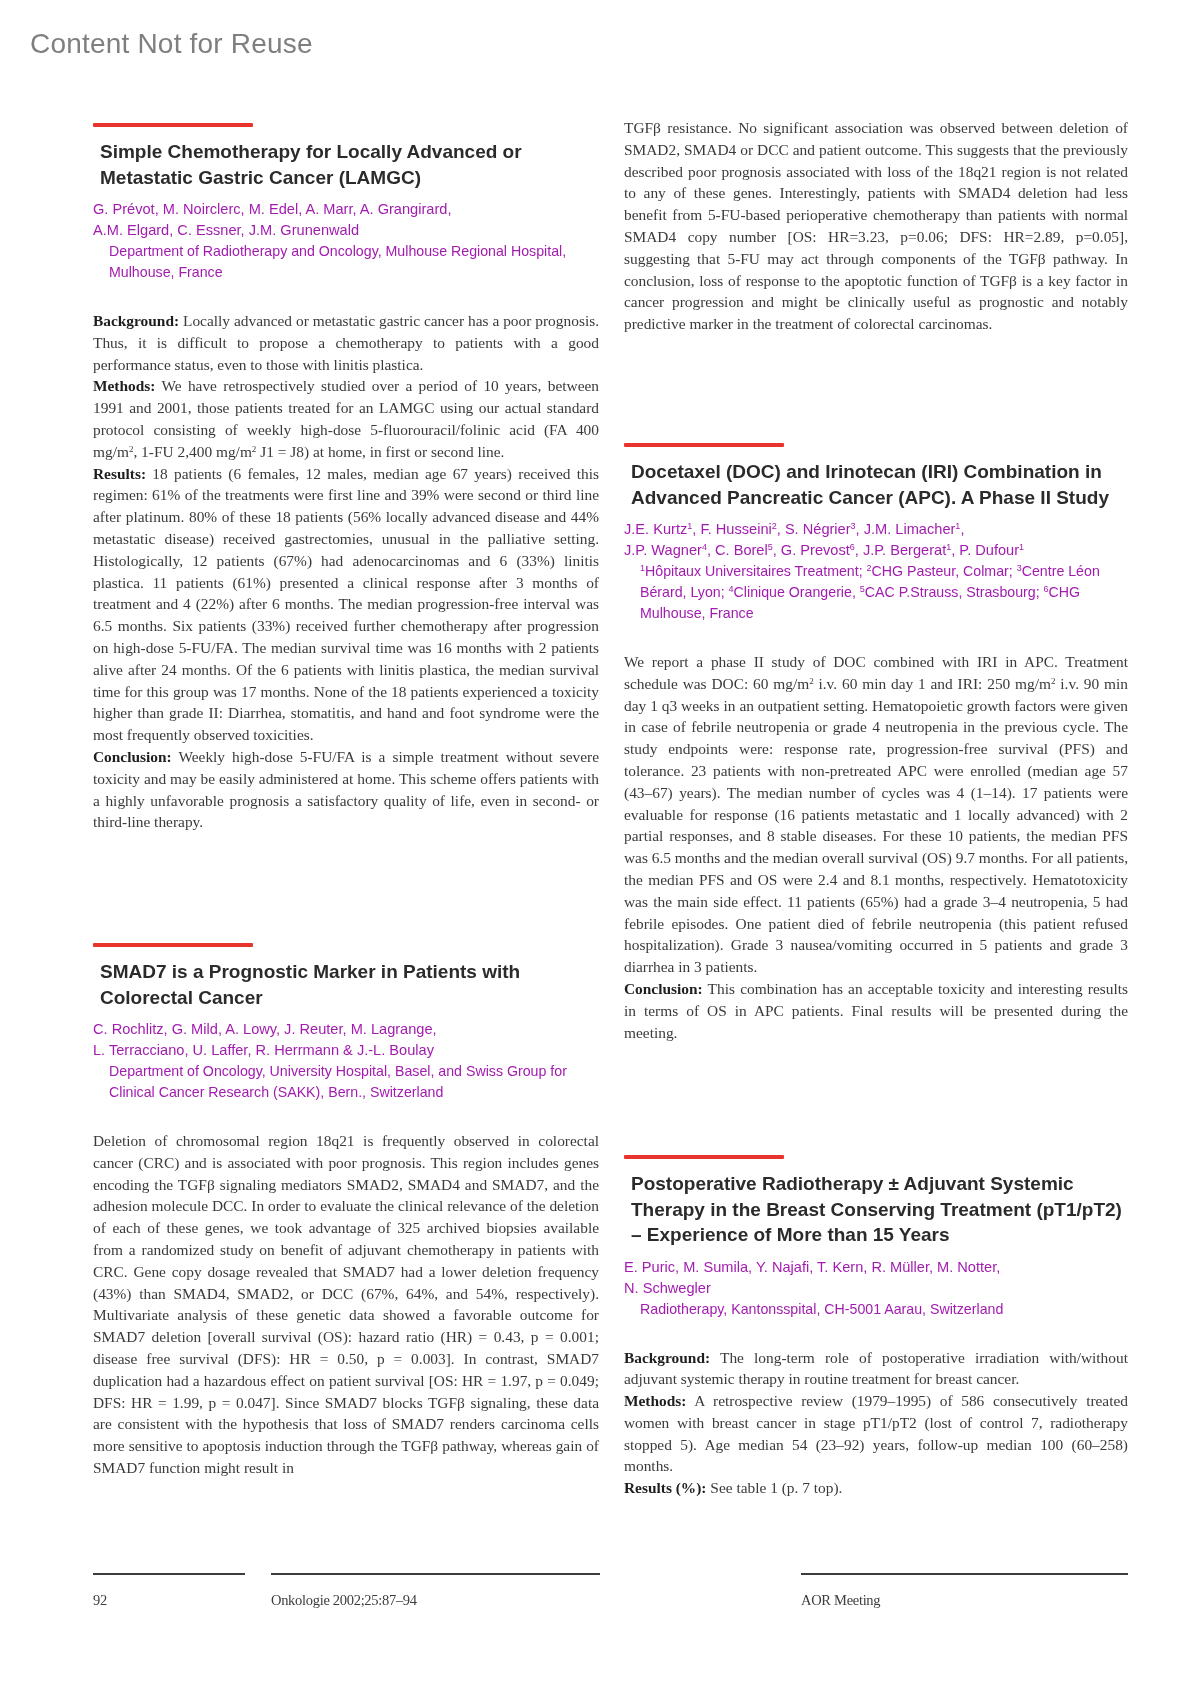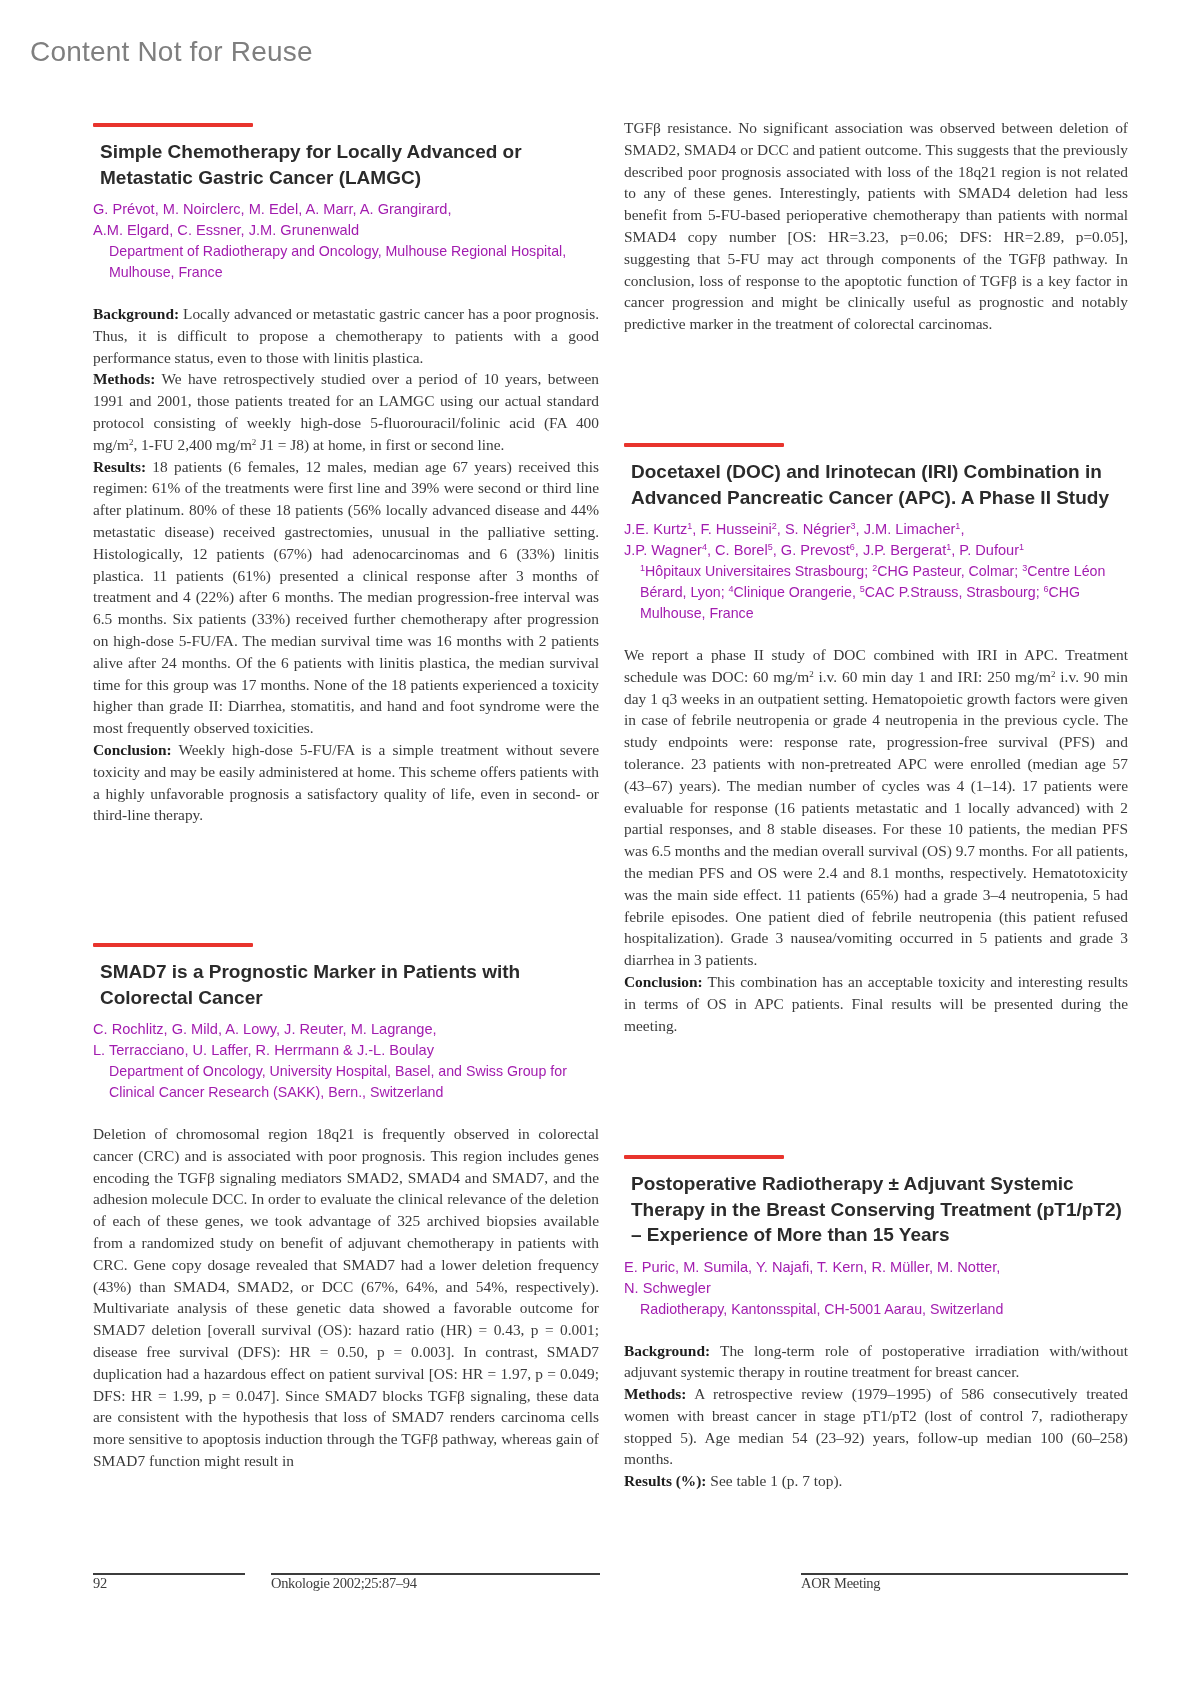--- a/index.html
+++ b/index.html
@@ -1,48 +1,48 @@
 <!DOCTYPE html>
 <html><head>
 <meta charset="utf-8">
 <style>
   html, body { margin: 0; padding: 0; background: #ffffff; }
   body { width: 1200px; height: 1696px; position: relative; overflow: hidden; }
   .watermark {
-    position: absolute; left: 30px; top: 36px;
+    position: absolute; left: 30px; top: 28px;
     font-family: "Liberation Sans", sans-serif; font-size: 28px; color: #7f7f7f;
     letter-spacing: 0.2px;
   }
   .col { position: absolute; top: 0; }
   .col-left { left: 93px; width: 506px; }
   .col-right { left: 624px; width: 504px; }
 
   .article { position: absolute; left: 0; width: 100%; }
   .redbar { width: 160px; height: 4px; background: #e8342d; border-radius: 1px; margin-bottom: 12px; }
   .title {
     font-family: "Liberation Sans", sans-serif; font-weight: bold; font-size: 19px;
     line-height: 25.5px; color: #2b2b2b; margin: 0 0 9px 7px;
   }
   .authors, .affil {
     font-family: "Liberation Sans", sans-serif; font-size: 14.6px; line-height: 21px; color: #a21caf;
   }
   .affil { font-size: 14.2px; margin-left: 16px; }
   .authors sup, .affil sup { font-size: 9px; vertical-align: 5px; line-height: 0; }
   .body {
     font-family: "Liberation Serif", serif; font-size: 15.4px; line-height: 21.8px; color: #3a3a3a;
-    text-align: justify; hyphens: auto; margin-top: 20px;
+    text-align: justify; hyphens: auto; margin-top: 27px;
   }
   .body p { margin: 0; }
   .body b { color: #1e1e1e; }
   .body sup { font-size: 9px; vertical-align: 5px; line-height: 0; }
 
   .footer { position: absolute; top: 1573px; left: 0; width: 1200px; height: 40px; }
   .footer .rule { position: absolute; top: 0; height: 2px; background: #3c3c3c; }
   .footer .ftxt {
-    position: absolute; top: 2px; font-family: "Liberation Serif", serif;
+    position: absolute; top: 19px; font-family: "Liberation Serif", serif;
     font-size: 14.5px; color: #3c3c3c; letter-spacing: -0.3px;
   }
 </style>
 </head>
 <body>
 
 <div class="watermark">Content Not for Reuse</div>
 
 <div class="col col-left">
 
@@ -82,21 +82,21 @@
   <div class="article" style="top:117px;">
     <div class="body" style="margin-top:0;">
       <p>TGFβ resistance. No significant association was observed between deletion of SMAD2, SMAD4 or DCC and patient outcome. This suggests that the previously described poor prognosis associated with loss of the 18q21 region is not related to any of these genes. Interestingly, patients with SMAD4 deletion had less benefit from 5-FU-based perioperative chemotherapy than patients with normal SMAD4 copy number [OS: HR=3.23, p=0.06; DFS: HR=2.89, p=0.05], suggesting that 5-FU may act through components of the TGFβ pathway. In conclusion, loss of response to the apoptotic function of TGFβ is a key factor in cancer progression and might be clinically useful as prognostic and notably predictive marker in the treatment of colorectal carcinomas.</p>
     </div>
   </div>
 
   <div class="article" style="top:443px;">
     <div class="redbar"></div>
     <h2 class="title">Docetaxel (DOC) and Irinotecan (IRI) Combination in Advanced Pancreatic Cancer (APC). A Phase II Study</h2>
     <div class="authors" id="doc-authors"><span>J.E. Kurtz</span><sup>1</sup><span>, </span><span>F. Husseini</span><sup>2</sup><span>, </span><span>S. Négrier</span><sup>3</sup><span>, </span><span>J.M. Limacher</span><sup>1</sup><span>, </span><br><span>J.P. Wagner</span><sup>4</sup><span>, </span><span>C. Borel</span><sup>5</sup><span>, </span><span>G. Prevost</span><sup>6</sup><span>, </span><span>J.P. Bergerat</span><sup>1</sup><span>, </span><span>P. Dufour</span><sup>1</sup><span></span></div>
-    <div class="affil" id="doc-affils"><sup>1</sup><span>Hôpitaux Universitaires Strasbourg; </span><sup>2</sup><span>CHG Pasteur, Colmar; </span><sup>3</sup><span>Centre Léon Bérard, Lyon; </span><sup>4</sup><span>Clinique Orangerie, </span><sup>5</sup><span>CAC P.Strauss, Strasbourg; </span><sup>6</sup><span>CHG Mulhouse, France</span></div>
+    <div class="affil" id="doc-affils"><sup>1</sup><span>Hôpitaux Universitaires Treatment; </span><sup>2</sup><span>CHG Pasteur, Colmar; </span><sup>3</sup><span>Centre Léon Bérard, Lyon; </span><sup>4</sup><span>Clinique Orangerie, </span><sup>5</sup><span>CAC P.Strauss, Strasbourg; </span><sup>6</sup><span>CHG Mulhouse, France</span></div>
     <div class="body">
       <p><span>We report a phase II study of DOC combined with IRI in APC. Treatment schedule was DOC: 60 mg/m</span><sup>2</sup><span> i.v. 60 min day 1 and IRI: 250 mg/m</span><sup>2</sup><span> i.v. 90 min day 1 q3 weeks in an outpatient setting. Hematopoietic growth factors were given in case of febrile neutropenia or grade 4 neutropenia in the previous cycle. The study endpoints were: response rate, progression-free survival (PFS) and tolerance. 23 patients with non-pretreated APC were enrolled (median age 57 (43–67) years). The median number of cycles was 4 (1–14). 17 patients were evaluable for response (16 patients metastatic and 1 locally advanced) with 2 partial responses, and 8 stable diseases. For these 10 patients, the median PFS was 6.5 months and the median overall survival (OS) 9.7 months. For all patients, the median PFS and OS were 2.4 and 8.1 months, respectively. Hematotoxicity was the main side effect. 11 patients (65%) had a grade 3–4 neutropenia, 5 had febrile episodes. One patient died of febrile neutropenia (this patient refused hospitalization). Grade 3 nausea/vomiting occurred in 5 patients and grade 3 diarrhea in 3 patients.</span></p>
       <p><b>Conclusion:</b><span> This combination has an acceptable toxicity and interesting results in terms of OS in APC patients. Final results will be presented during the meeting.</span></p>
     </div>
   </div>
 
   <div class="article" style="top:1155px;">
     <div class="redbar"></div>
     <h2 class="title">Postoperative Radiotherapy ± Adjuvant Systemic Therapy in the Breast Conserving Treatment (pT1/pT2) – Experience of More than 15 Years</h2>
     <div class="authors">

